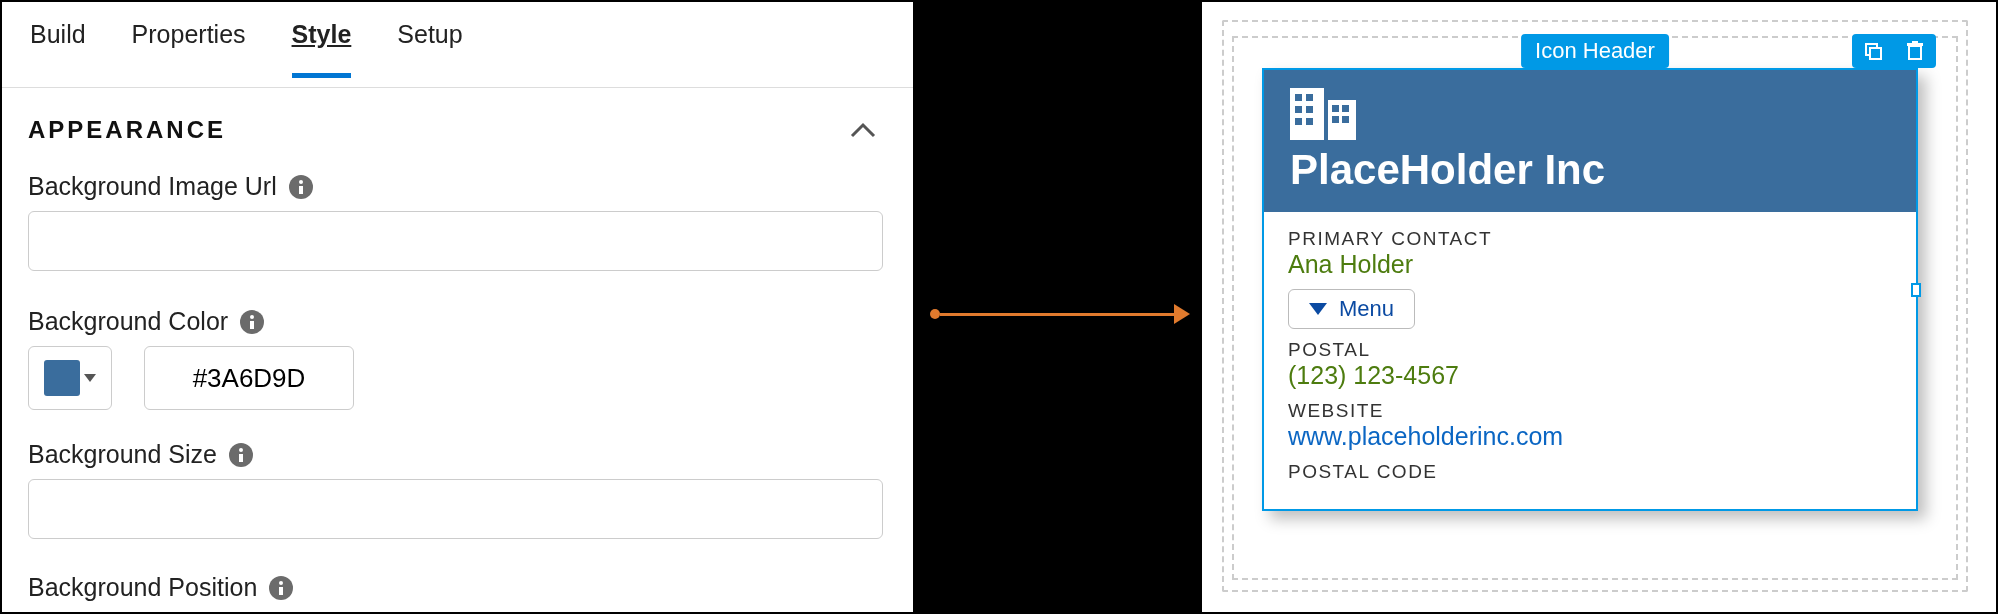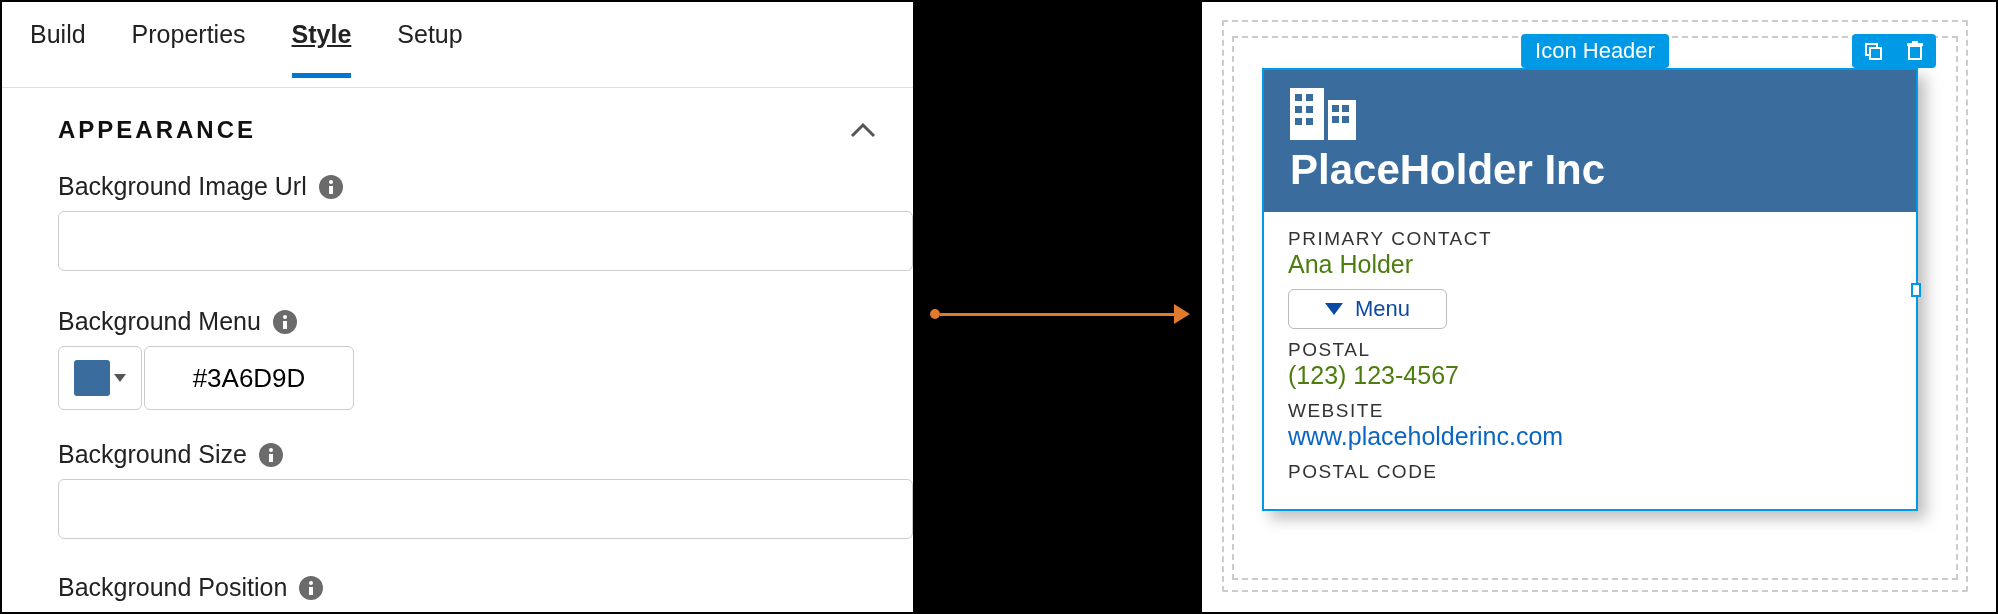--- a/index.html
+++ b/index.html
@@ -33,21 +33,21 @@
     color: #222;
     padding-bottom: 24px;
     cursor: pointer;
   }
   .tabbar .tab.active {
     font-weight: 700;
     text-decoration: underline;
     border-bottom: 5px solid #0176d3;
   }
   .section {
-    padding: 28px 36px 0 56px;
+    padding: 28px 36px 0 26px;
   }
   .section-head {
     display: flex;
     justify-content: space-between;
     align-items: center;
     margin-bottom: 28px;
   }
   .section-title {
     font-size: 24px;
     font-weight: 700;
@@ -97,21 +97,21 @@
     border:1px solid #ccc;
     border-radius:6px;
     display:flex;align-items:center;justify-content:flex-end;
     padding:0 18px;
     cursor:pointer;
     background:#fff;
   }
   .caret-down {
     width:0;height:0;border-left:10px solid transparent;border-right:10px solid transparent;border-top:13px solid #555;
   }
-  .color-row { display:flex; gap:2px; }
+  .color-row { display:flex; gap:32px; }
   .color-swatch-btn {
     width: 84px;
     height: 64px;
     border:1px solid #ccc;
     border-radius:6px;
     display:flex;align-items:center;justify-content:center;gap:4px;
     cursor:pointer;
     background:#fff;
   }
   .swatch {
@@ -212,21 +212,21 @@
   }
   .card-title { font-size:42px; font-weight:600; }
   .card-body { padding: 6px 24px 26px 24px; }
   .lbl { font-size:19px; letter-spacing:1.5px; color:#333; margin-top:10px; }
   .val { font-size:25px; color:#4d7c0f; margin-top:0px; }
   .val.link { color:#0b66c3; }
   .menu-btn {
     margin-top:10px;
     display:inline-flex;align-items:center;gap:12px;
     border:1px solid #bbb;border-radius:6px;
-    padding:6px 36px;
+    padding:6px 20px;
     cursor:pointer;
     color:#0b4aa2;
     font-size:22px;
     background:#fff;
   }
   .menu-btn .tri {
     width:0;height:0;border-left:9px solid transparent;border-right:9px solid transparent;border-top:12px solid #0b4aa2;
   }
   .resize-handle {
     position:absolute; right:-5px; top:50%; transform:translateY(-50%);
@@ -261,21 +261,21 @@
             <circle cx="6" cy="2" r="2" fill="#fff"></circle>
             <rect x="4" y="6" width="4" height="8" fill="#fff"></rect>
           </svg>
       </span>
     </div>
     <input class="text-input" value="" style="">
 
     <div class="row-two">
       <div class="col">
         <div class="field-label-row">
-          <span class="field-label">Background Menu</span>
+          <span class="field-label">Background Color</span>
           <span class="info-icon">
             <svg width="12" height="14" viewBox="0 0 12 14">
                 <circle cx="6" cy="2" r="2" fill="#fff"></circle>
                 <rect x="4" y="6" width="4" height="8" fill="#fff"></rect>
               </svg>
           </span>
         </div>
         <div class="color-row">
           <div class="color-swatch-btn">
             <div class="swatch" style="background:#3A6D9D"></div>

